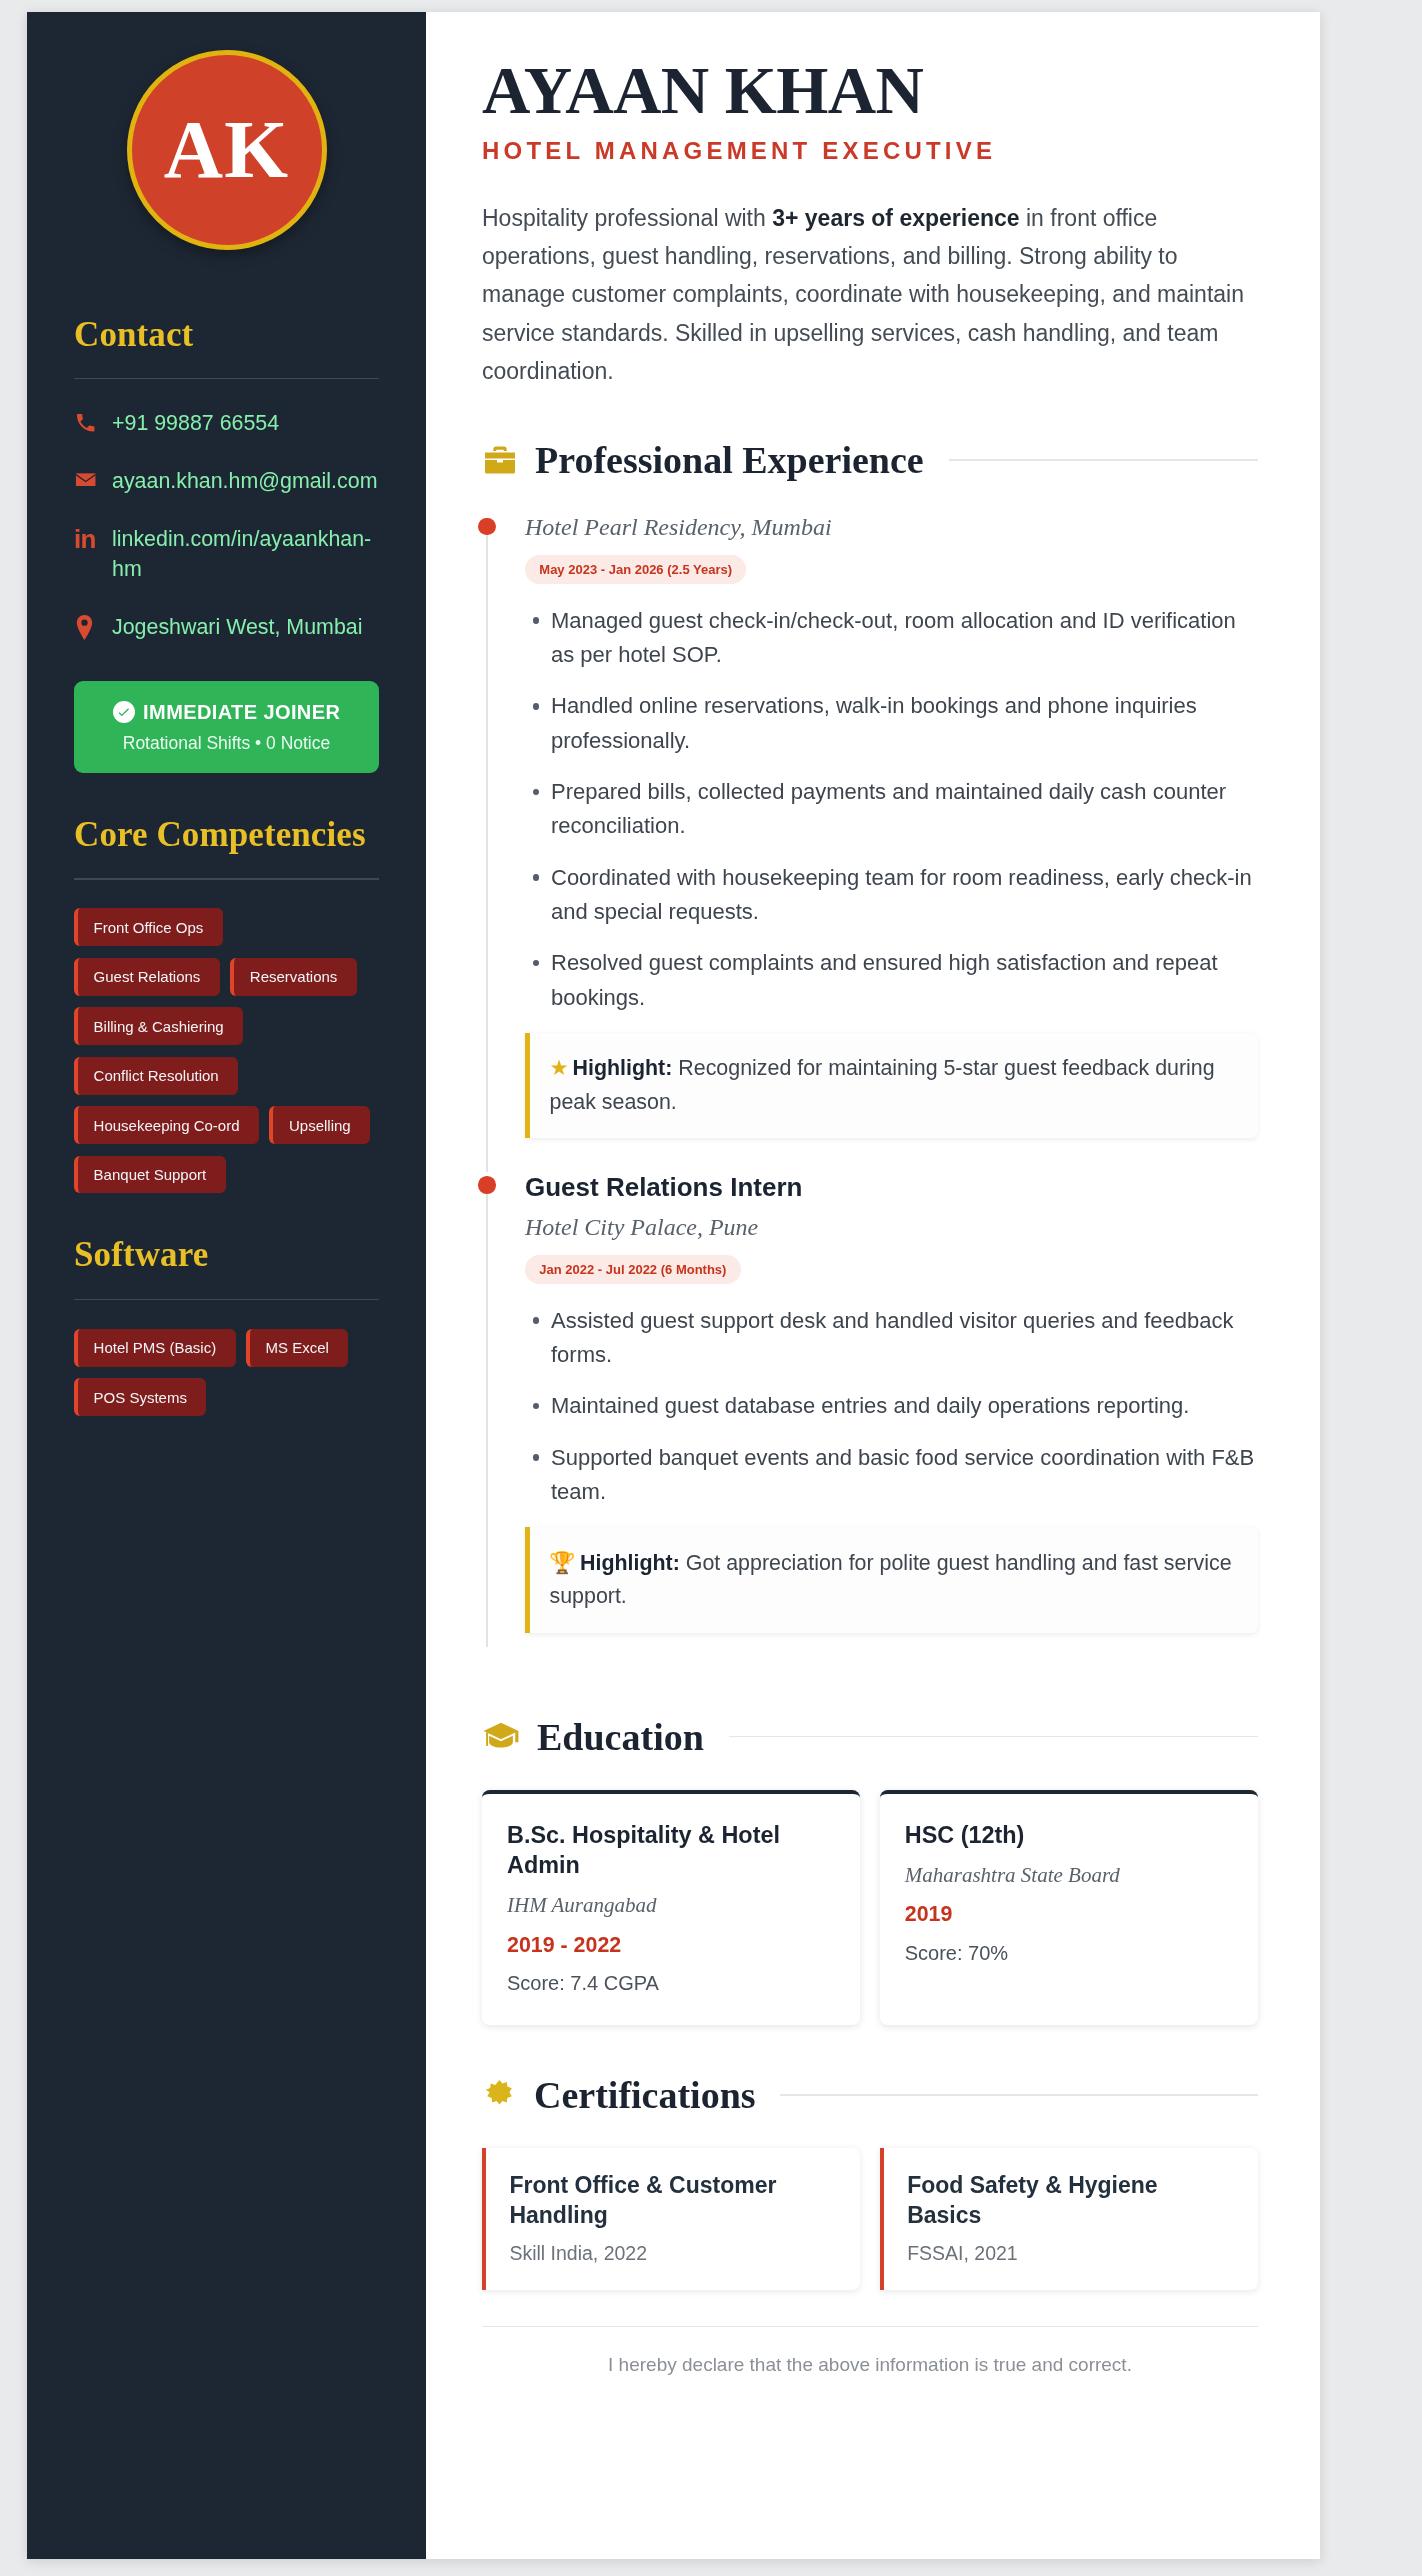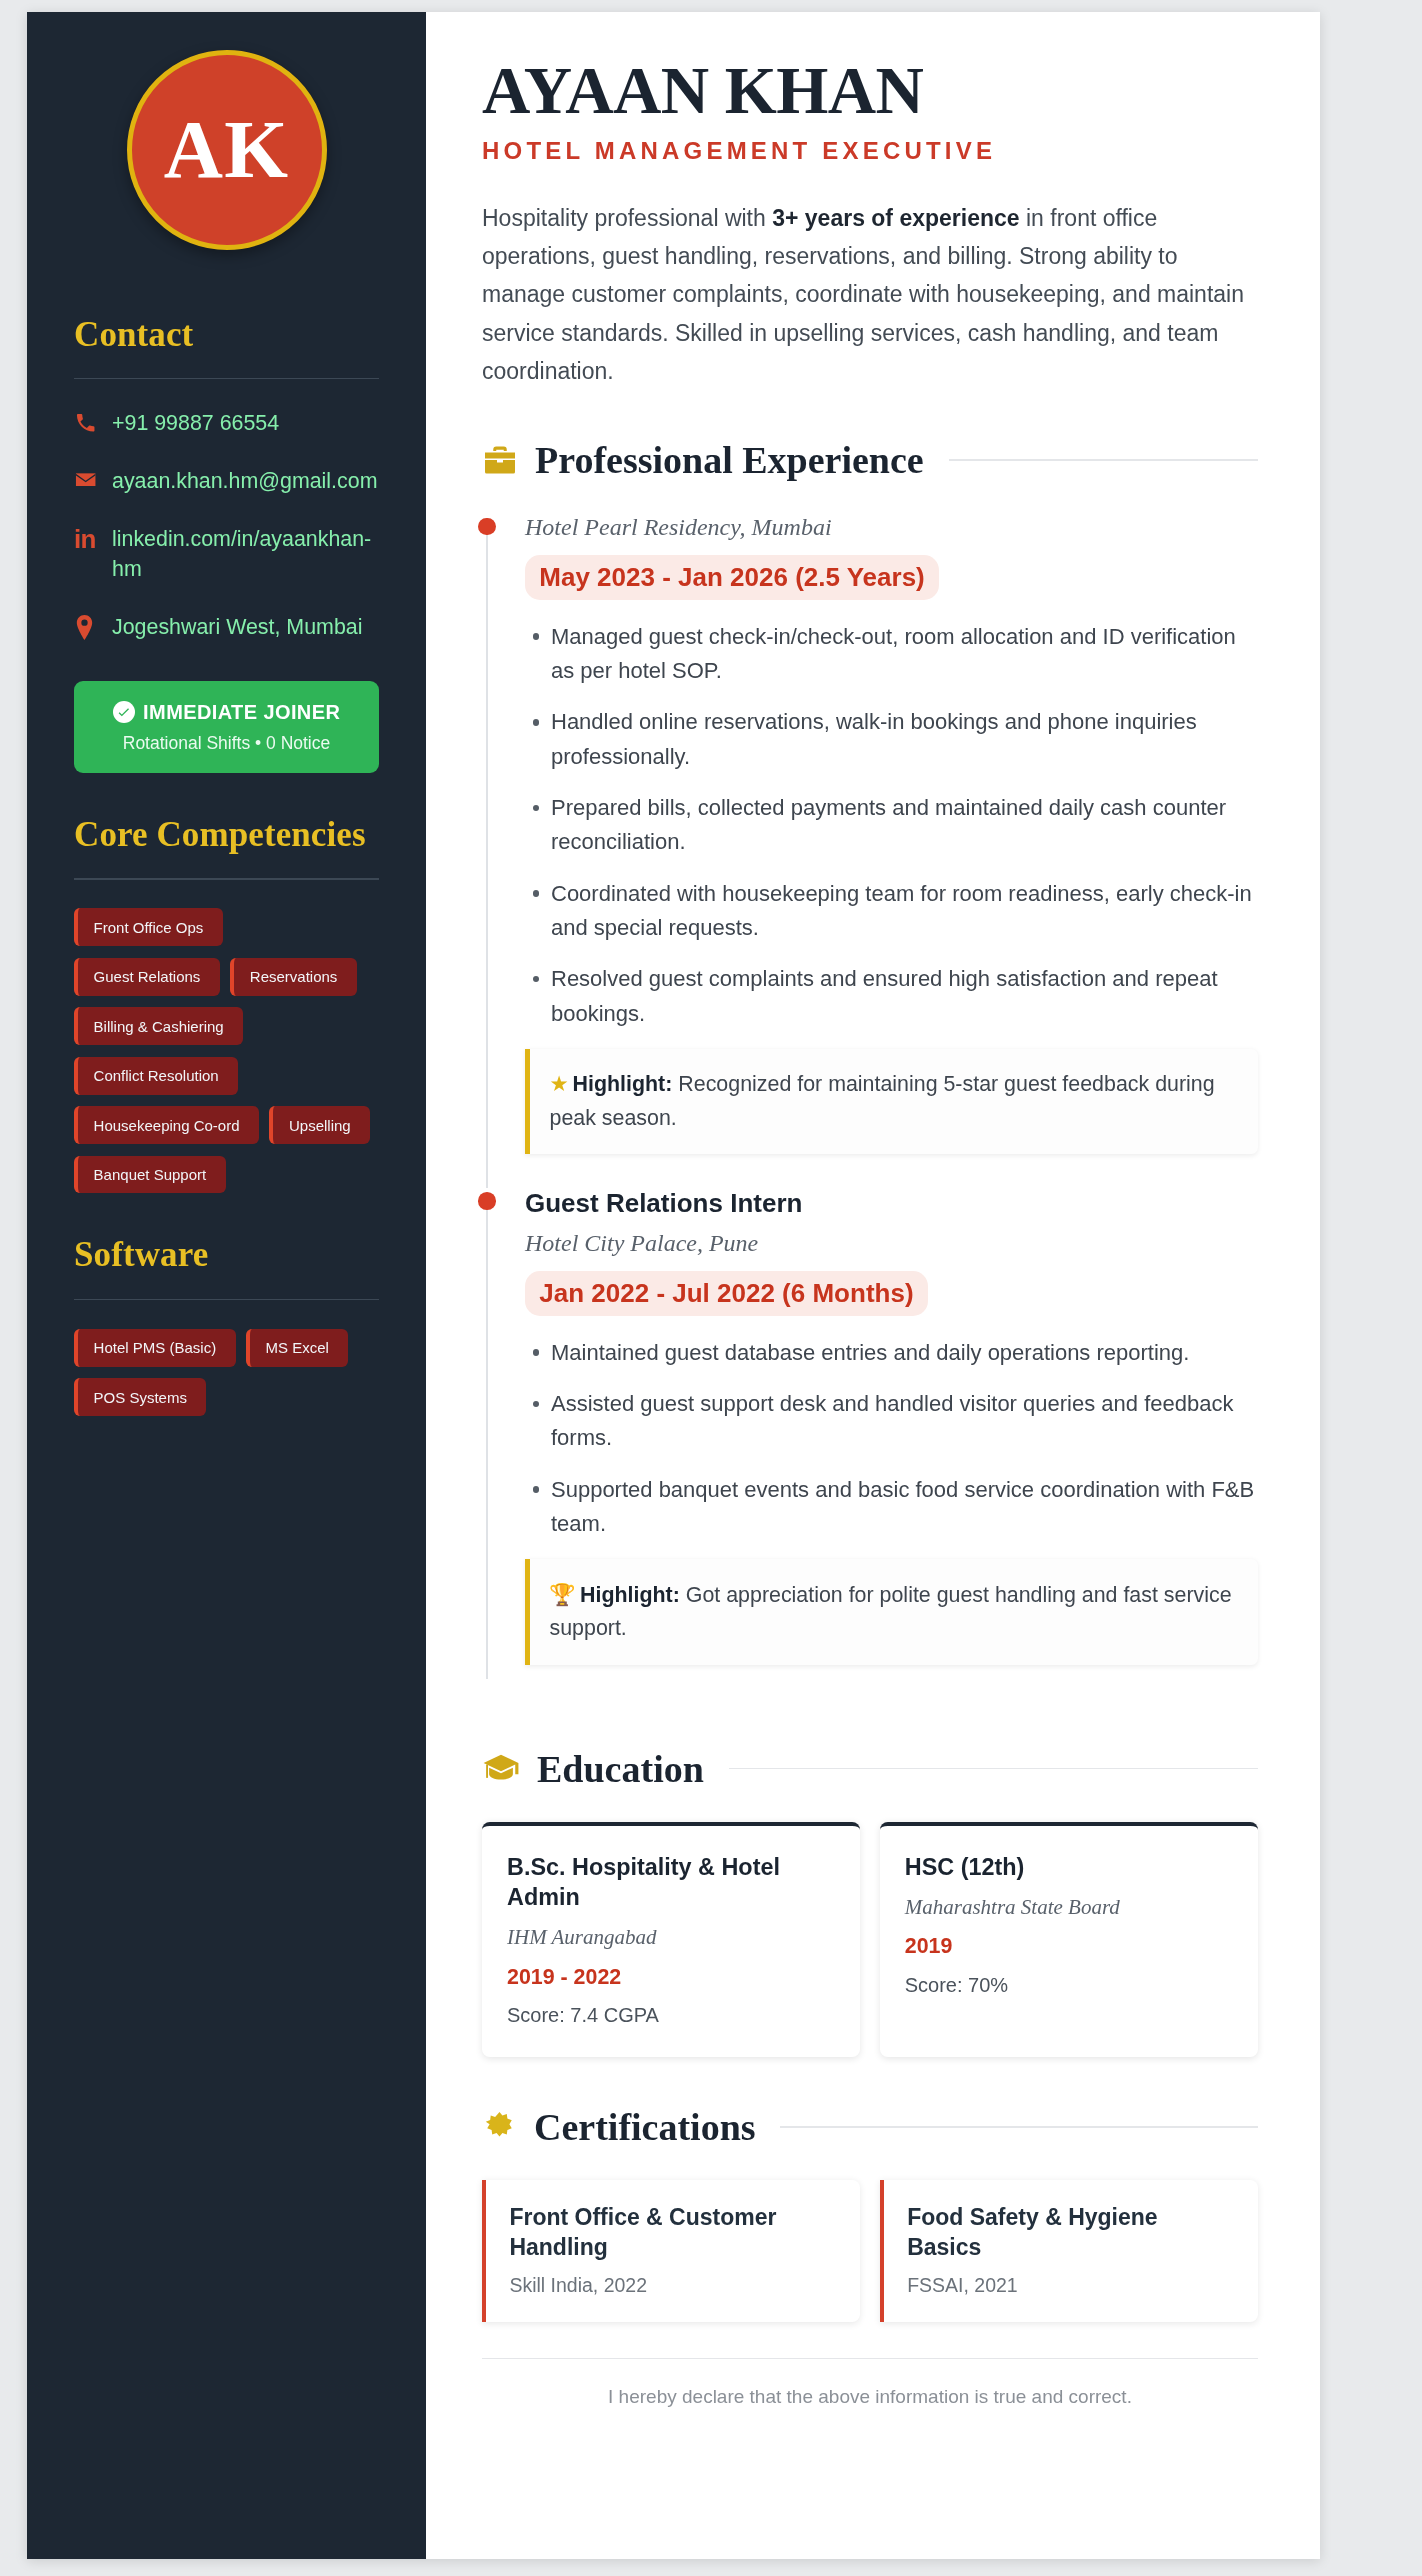--- a/index.html
+++ b/index.html
@@ -147,21 +147,21 @@
     width: 17.5px; height: 17.5px; border-radius: 50%; background: #d93e26;
   }
   .job-title { font-size: 26px; font-weight: 700; color: #1b2430; }
   .job-org {
     font-family: "Liberation Serif", serif; font-style: italic;
     font-size: 24px; color: #59616b; margin-top: 10.4px;
   }
   .job-date {
     display: inline-block; margin-top: 14.3px;
     background: #fbeae6; color: #c7341d;
-    font-size: 26px; font-weight: 700;
+    font-size: 13px; font-weight: 700;
     padding: 7.1px 14.3px; border-radius: 15px;
   }
   .bullets { margin-top: 19.5px; list-style: none; }
   .bullets li {
     position: relative; padding-left: 26px; margin-bottom: 17px;
     font-size: 22px; line-height: 1.56; color: #3e454e; max-width: 811px;
   }
   .bullets li:before {
     content: ""; position: absolute; left: 7.8px; top: 13.6px;
     width: 6.5px; height: 6.5px; border-radius: 50%; background: #555d66;
@@ -339,22 +339,22 @@
             <span class="hl-ico">★</span><b>Highlight:</b><span> Recognized for maintaining 5-star guest feedback during peak season.</span>
           </div>
         </article>
 
         <article class="job">
           <span class="job-dot"></span>
           <h3 class="job-title">Guest Relations Intern</h3>
           <div class="job-org">Hotel City Palace, Pune</div>
           <span class="job-date">Jan 2022 - Jul 2022 (6 Months)</span>
           <ul class="bullets">
+            <li>Assisted guest support desk and handled visitor queries and feedback forms.</li>
             <li>Maintained guest database entries and daily operations reporting.</li>
-            <li>Assisted guest support desk and handled visitor queries and feedback forms.</li>
             <li>Supported banquet events and basic food service coordination with F&amp;B team.</li>
           </ul>
           <div class="highlight">
             <span class="hl-ico">🏆</span><b>Highlight:</b><span> Got appreciation for polite guest handling and fast service support.</span>
           </div>
         </article>
 
       </div>
     </section>
 

